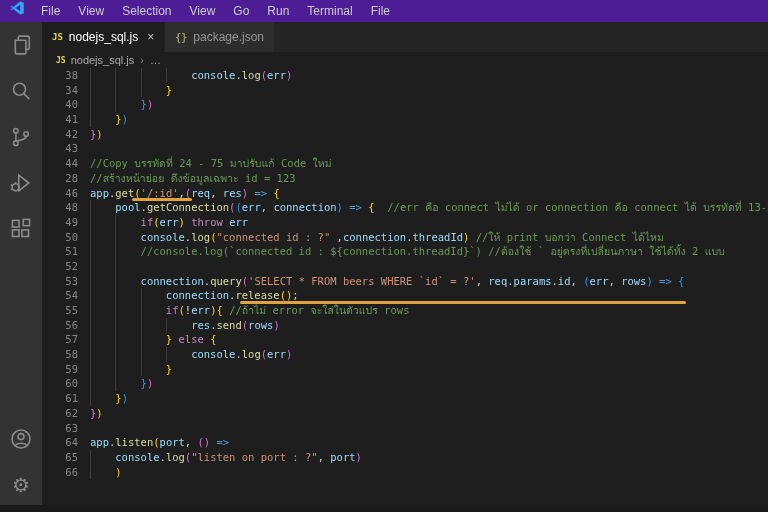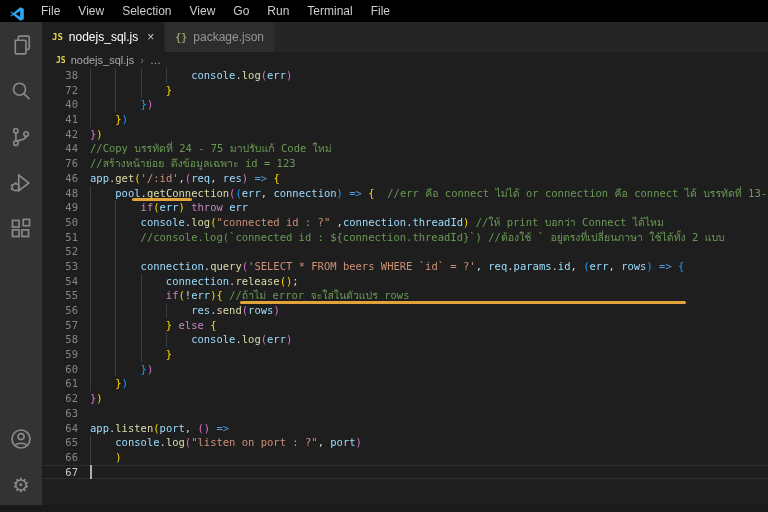--- a/index.html
+++ b/index.html
@@ -2,21 +2,21 @@
 <html><head>
 <meta charset="utf-8">
 <style>
   * { margin:0; padding:0; box-sizing:border-box; }
   html,body { width:768px; height:512px; overflow:hidden; background:#1e1e1e;
               font-family:"Liberation Sans", sans-serif; }
   #window { position:relative; width:768px; height:512px; background:#1e1e1e; overflow:hidden; }
 
   
   #titlebar { position:absolute; left:0; top:0; width:768px; height:22px;
-              background:#000000; display:flex; align-items:flex-end; z-index:5; }
+              background:#4c1d95; display:flex; align-items:flex-start; z-index:5; }
   #vscode-logo { width:16px; height:16px; margin:0 7px 0 9px; }
   .menu-item { color:#cccccc; font-size:12px; padding:0 9px; line-height:22px; cursor:default; }
   #window-title { position:absolute; left:383px; top:0; line-height:22px;
                   color:#bbbbbb; font-size:11.5px; white-space:nowrap; }
 
   
   #activitybar { position:absolute; left:0; top:22px; width:42px; height:490px;
                  background:#333333; z-index:4; }
   .act-icon { width:42px; height:46px; display:flex; align-items:center; justify-content:center;
               color:#858585; }
@@ -148,45 +148,45 @@
 
   <div id="breadcrumb">
     <span class="file-icon-js">JS</span>
     <span>nodejs_sql.js</span>
     <span class="crumb-sep">›</span>
     <span>…</span>
   </div>
 
   <div id="editor">
       <div class="line"><span class="ln">38</span><span class="lc">                <span style="color: rgb(156, 220, 254);">console</span><span style="color: rgb(212, 212, 212);">.</span><span style="color: rgb(220, 220, 170);">log</span><span style="color: rgb(218, 112, 214);">(</span><span style="color: rgb(156, 220, 254);">err</span><span style="color: rgb(218, 112, 214);">)</span></span><span class="guide" style="left: 48px;"></span><span class="guide" style="left: 73.3px;"></span><span class="guide" style="left: 98.6px;"></span><span class="guide" style="left: 123.9px;"></span></div>
-      <div class="line"><span class="ln">72</span><span class="lc">            <span style="color: rgb(255, 215, 0);">}</span></span><span class="guide" style="left: 48px;"></span><span class="guide" style="left: 73.3px;"></span><span class="guide" style="left: 98.6px;"></span></div>
+      <div class="line"><span class="ln">34</span><span class="lc">            <span style="color: rgb(255, 215, 0);">}</span></span><span class="guide" style="left: 48px;"></span><span class="guide" style="left: 73.3px;"></span><span class="guide" style="left: 98.6px;"></span></div>
       <div class="line"><span class="ln">40</span><span class="lc">        <span style="color: rgb(23, 159, 255);">}</span><span style="color: rgb(218, 112, 214);">)</span></span><span class="guide" style="left: 48px;"></span><span class="guide" style="left: 73.3px;"></span></div>
       <div class="line"><span class="ln">41</span><span class="lc">    <span style="color: rgb(255, 215, 0);">}</span><span style="color: rgb(23, 159, 255);">)</span></span><span class="guide" style="left: 48px;"></span></div>
       <div class="line"><span class="ln">42</span><span class="lc"><span style="color: rgb(218, 112, 214);">}</span><span style="color: rgb(255, 215, 0);">)</span></span></div>
+      <div class="line"><span class="ln">43</span><span class="lc"></span></div>
       <div class="line"><span class="ln">44</span><span class="lc"><span style="color: rgb(106, 153, 85);">//Copy บรรทัดที่ 24 - 75 มาปรับแก้ Code ใหม่</span></span></div>
-      <div class="line"><span class="ln">76</span><span class="lc"><span style="color: rgb(106, 153, 85);">//สร้างหน้าย่อย ดึงข้อมูลเฉพาะ id = 123</span></span></div>
+      <div class="line"><span class="ln">28</span><span class="lc"><span style="color: rgb(106, 153, 85);">//สร้างหน้าย่อย ดึงข้อมูลเฉพาะ id = 123</span></span></div>
       <div class="line"><span class="ln">46</span><span class="lc"><span style="color: rgb(156, 220, 254);">app</span><span style="color: rgb(212, 212, 212);">.</span><span style="color: rgb(220, 220, 170);">get</span><span style="color: rgb(255, 215, 0);">(</span><span style="color: rgb(206, 145, 120);">'/:id'</span><span style="color: rgb(212, 212, 212);">,</span><span style="color: rgb(218, 112, 214);">(</span><span style="color: rgb(156, 220, 254);">req</span><span style="color: rgb(212, 212, 212);">, </span><span style="color: rgb(156, 220, 254);">res</span><span style="color: rgb(218, 112, 214);">)</span><span style="color: rgb(212, 212, 212);"> </span><span style="color: rgb(86, 156, 214);">=&gt;</span><span style="color: rgb(212, 212, 212);"> </span><span style="color: rgb(255, 215, 0);">{</span></span></div>
       <div class="line"><span class="ln">48</span><span class="lc">    <span style="color: rgb(156, 220, 254);">pool</span><span style="color: rgb(212, 212, 212);">.</span><span style="color: rgb(220, 220, 170);">getConnection</span><span style="color: rgb(218, 112, 214);">(</span><span style="color: rgb(23, 159, 255);">(</span><span style="color: rgb(156, 220, 254);">err</span><span style="color: rgb(212, 212, 212);">, </span><span style="color: rgb(156, 220, 254);">connection</span><span style="color: rgb(23, 159, 255);">)</span><span style="color: rgb(212, 212, 212);"> </span><span style="color: rgb(86, 156, 214);">=&gt;</span><span style="color: rgb(212, 212, 212);"> </span><span style="color: rgb(255, 215, 0);">{</span><span style="color: rgb(212, 212, 212);">  </span><span style="color: rgb(106, 153, 85);">//err คือ connect ไม่ได้ or connection คือ connect ได้ บรรทัดที่ 13-20</span></span><span class="guide" style="left: 48px;"></span></div>
       <div class="line"><span class="ln">49</span><span class="lc">        <span style="color: rgb(197, 134, 192);">if</span><span style="color: rgb(255, 215, 0);">(</span><span style="color: rgb(156, 220, 254);">err</span><span style="color: rgb(255, 215, 0);">)</span><span style="color: rgb(212, 212, 212);"> </span><span style="color: rgb(197, 134, 192);">throw</span><span style="color: rgb(212, 212, 212);"> </span><span style="color: rgb(156, 220, 254);">err</span></span><span class="guide" style="left: 48px;"></span><span class="guide" style="left: 73.3px;"></span></div>
       <div class="line"><span class="ln">50</span><span class="lc">        <span style="color: rgb(156, 220, 254);">console</span><span style="color: rgb(212, 212, 212);">.</span><span style="color: rgb(220, 220, 170);">log</span><span style="color: rgb(255, 215, 0);">(</span><span style="color: rgb(206, 145, 120);">"connected id : ?"</span><span style="color: rgb(212, 212, 212);"> ,</span><span style="color: rgb(156, 220, 254);">connection</span><span style="color: rgb(212, 212, 212);">.</span><span style="color: rgb(156, 220, 254);">threadId</span><span style="color: rgb(255, 215, 0);">)</span><span style="color: rgb(212, 212, 212);"> </span><span style="color: rgb(106, 153, 85);">//ให้ print บอกว่า Connect ได้ไหม</span></span><span class="guide" style="left: 48px;"></span><span class="guide" style="left: 73.3px;"></span></div>
       <div class="line"><span class="ln">51</span><span class="lc">        <span style="color: rgb(106, 153, 85);">//console.log(`connected id : ${connection.threadId}`) //ต้องใช้ ` อยู่ตรงที่เปลี่ยนภาษา ใช้ได้ทั้ง 2 แบบ</span></span><span class="guide" style="left: 48px;"></span><span class="guide" style="left: 73.3px;"></span></div>
       <div class="line"><span class="ln">52</span><span class="lc"></span><span class="guide" style="left: 48px;"></span><span class="guide" style="left: 73.3px;"></span></div>
       <div class="line"><span class="ln">53</span><span class="lc">        <span style="color: rgb(156, 220, 254);">connection</span><span style="color: rgb(212, 212, 212);">.</span><span style="color: rgb(220, 220, 170);">query</span><span style="color: rgb(218, 112, 214);">(</span><span style="color: rgb(206, 145, 120);">'SELECT * FROM beers WHERE `id` = ?'</span><span style="color: rgb(212, 212, 212);">, </span><span style="color: rgb(156, 220, 254);">req</span><span style="color: rgb(212, 212, 212);">.</span><span style="color: rgb(156, 220, 254);">params</span><span style="color: rgb(212, 212, 212);">.</span><span style="color: rgb(156, 220, 254);">id</span><span style="color: rgb(212, 212, 212);">, </span><span style="color: rgb(23, 159, 255);">(</span><span style="color: rgb(156, 220, 254);">err</span><span style="color: rgb(212, 212, 212);">, </span><span style="color: rgb(156, 220, 254);">rows</span><span style="color: rgb(23, 159, 255);">)</span><span style="color: rgb(212, 212, 212);"> </span><span style="color: rgb(86, 156, 214);">=&gt;</span><span style="color: rgb(212, 212, 212);"> </span><span style="color: rgb(23, 159, 255);">{</span></span><span class="guide" style="left: 48px;"></span><span class="guide" style="left: 73.3px;"></span></div>
       <div class="line"><span class="ln">54</span><span class="lc">            <span style="color: rgb(156, 220, 254);">connection</span><span style="color: rgb(212, 212, 212);">.</span><span style="color: rgb(220, 220, 170);">release</span><span style="color: rgb(255, 215, 0);">(</span><span style="color: rgb(255, 215, 0);">)</span><span style="color: rgb(212, 212, 212);">;</span></span><span class="guide" style="left: 48px;"></span><span class="guide" style="left: 73.3px;"></span><span class="guide" style="left: 98.6px;"></span></div>
       <div class="line"><span class="ln">55</span><span class="lc">            <span style="color: rgb(197, 134, 192);">if</span><span style="color: rgb(255, 215, 0);">(</span><span style="color: rgb(212, 212, 212);">!</span><span style="color: rgb(156, 220, 254);">err</span><span style="color: rgb(255, 215, 0);">)</span><span style="color: rgb(255, 215, 0);">{</span><span style="color: rgb(212, 212, 212);"> </span><span style="color: rgb(106, 153, 85);">//ถ้าไม่ error จะใส่ในตัวแปร rows</span></span><span class="guide" style="left: 48px;"></span><span class="guide" style="left: 73.3px;"></span><span class="guide" style="left: 98.6px;"></span></div>
       <div class="line"><span class="ln">56</span><span class="lc">                <span style="color: rgb(156, 220, 254);">res</span><span style="color: rgb(212, 212, 212);">.</span><span style="color: rgb(220, 220, 170);">send</span><span style="color: rgb(218, 112, 214);">(</span><span style="color: rgb(156, 220, 254);">rows</span><span style="color: rgb(218, 112, 214);">)</span></span><span class="guide" style="left: 48px;"></span><span class="guide" style="left: 73.3px;"></span><span class="guide" style="left: 98.6px;"></span><span class="guide" style="left: 123.9px;"></span></div>
       <div class="line"><span class="ln">57</span><span class="lc">            <span style="color: rgb(255, 215, 0);">}</span><span style="color: rgb(212, 212, 212);"> </span><span style="color: rgb(197, 134, 192);">else</span><span style="color: rgb(212, 212, 212);"> </span><span style="color: rgb(255, 215, 0);">{</span></span><span class="guide" style="left: 48px;"></span><span class="guide" style="left: 73.3px;"></span><span class="guide" style="left: 98.6px;"></span></div>
       <div class="line"><span class="ln">58</span><span class="lc">                <span style="color: rgb(156, 220, 254);">console</span><span style="color: rgb(212, 212, 212);">.</span><span style="color: rgb(220, 220, 170);">log</span><span style="color: rgb(218, 112, 214);">(</span><span style="color: rgb(156, 220, 254);">err</span><span style="color: rgb(218, 112, 214);">)</span></span><span class="guide" style="left: 48px;"></span><span class="guide" style="left: 73.3px;"></span><span class="guide" style="left: 98.6px;"></span><span class="guide" style="left: 123.9px;"></span></div>
       <div class="line"><span class="ln">59</span><span class="lc">            <span style="color: rgb(255, 215, 0);">}</span></span><span class="guide" style="left: 48px;"></span><span class="guide" style="left: 73.3px;"></span><span class="guide" style="left: 98.6px;"></span></div>
       <div class="line"><span class="ln">60</span><span class="lc">        <span style="color: rgb(23, 159, 255);">}</span><span style="color: rgb(218, 112, 214);">)</span></span><span class="guide" style="left: 48px;"></span><span class="guide" style="left: 73.3px;"></span></div>
       <div class="line"><span class="ln">61</span><span class="lc">    <span style="color: rgb(255, 215, 0);">}</span><span style="color: rgb(23, 159, 255);">)</span></span><span class="guide" style="left: 48px;"></span></div>
       <div class="line"><span class="ln">62</span><span class="lc"><span style="color: rgb(218, 112, 214);">}</span><span style="color: rgb(255, 215, 0);">)</span></span></div>
       <div class="line"><span class="ln">63</span><span class="lc"></span></div>
       <div class="line"><span class="ln">64</span><span class="lc"><span style="color: rgb(156, 220, 254);">app</span><span style="color: rgb(212, 212, 212);">.</span><span style="color: rgb(220, 220, 170);">listen</span><span style="color: rgb(255, 215, 0);">(</span><span style="color: rgb(156, 220, 254);">port</span><span style="color: rgb(212, 212, 212);">, </span><span style="color: rgb(218, 112, 214);">(</span><span style="color: rgb(218, 112, 214);">)</span><span style="color: rgb(212, 212, 212);"> </span><span style="color: rgb(86, 156, 214);">=&gt;</span></span></div>
       <div class="line"><span class="ln">65</span><span class="lc">    <span style="color: rgb(156, 220, 254);">console</span><span style="color: rgb(212, 212, 212);">.</span><span style="color: rgb(220, 220, 170);">log</span><span style="color: rgb(218, 112, 214);">(</span><span style="color: rgb(206, 145, 120);">"listen on port : ?"</span><span style="color: rgb(212, 212, 212);">, </span><span style="color: rgb(156, 220, 254);">port</span><span style="color: rgb(218, 112, 214);">)</span></span><span class="guide" style="left: 48px;"></span></div>
       <div class="line"><span class="ln">66</span><span class="lc">    <span style="color: rgb(255, 215, 0);">)</span></span><span class="guide" style="left: 48px;"></span></div>
-      <div class="line active"><span class="ln">67</span><span class="lc"></span><span class="cursor" style="left: 48px;"></span></div>
     </div>
 
   <div id="bottom-edge"></div>
 <div class="annotation" style="left: 132px; top: 198px; width: 60px; background: rgb(226, 163, 61);"></div>
     <div class="annotation" style="left: 240px; top: 301px; width: 446px; background: rgb(226, 163, 61);"></div>
   </div>
 
 </body></html>

